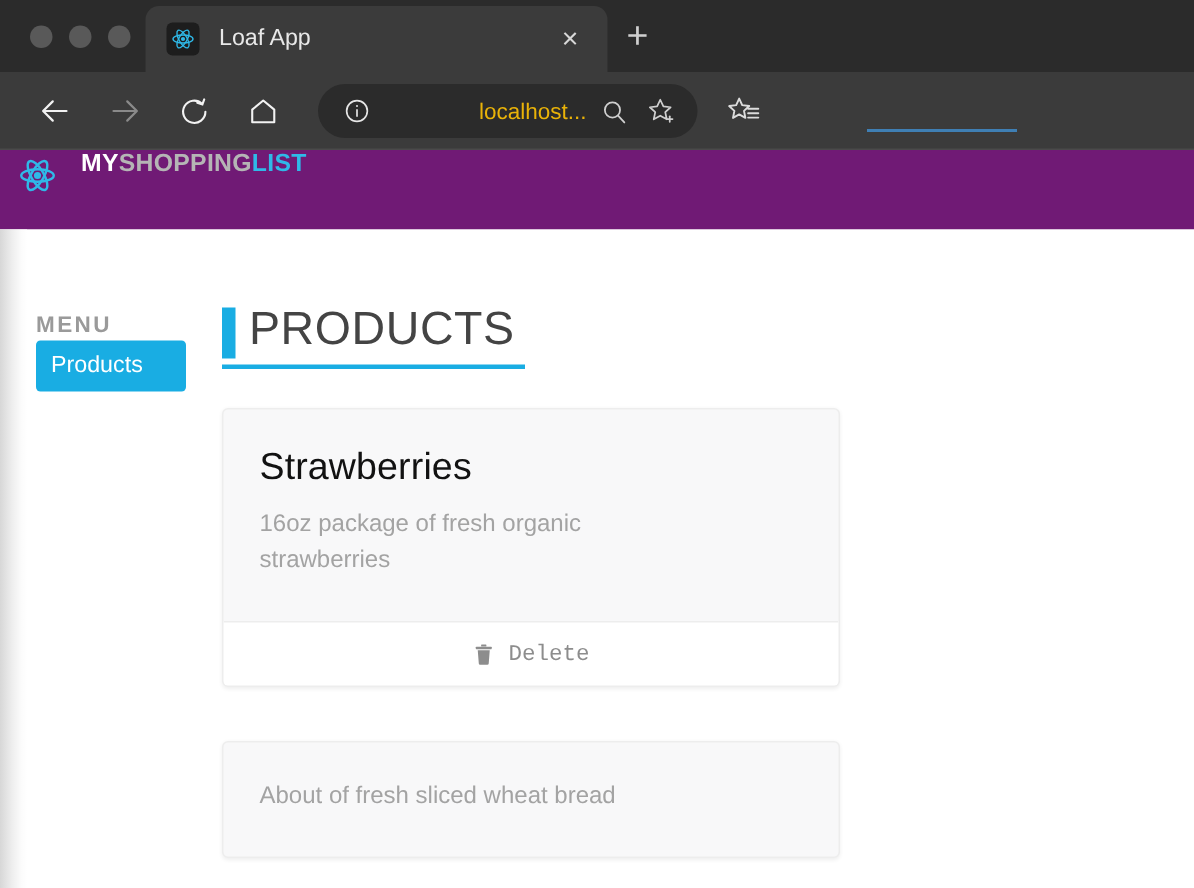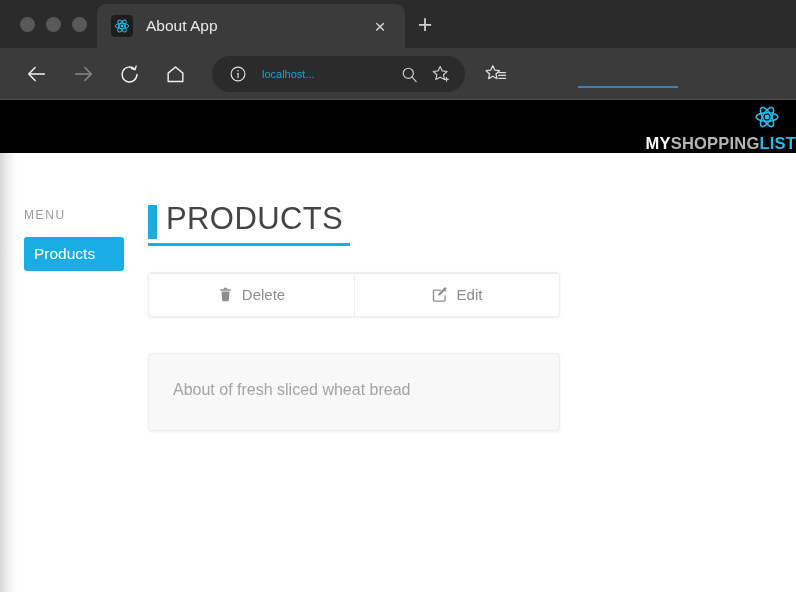--- a/index.html
+++ b/index.html
@@ -117,26 +117,27 @@
     height: 36px;
     width: 253px;
     background: #2b2b2b;
     border-radius: 18px;
     display: flex;
     align-items: center;
     padding: 0 10px 0 12px;
     gap: 4px;
   }
   .url-text {
-    color: #0ea5e9;
-    font-size: 11px;
+    color: #eab308;
+    font-size: 15px;
     flex: 1 1 auto;
     white-space: nowrap;
     overflow: hidden;
     margin-left: 6px;
+    text-align: right;
   }
   .url-icon {
     width: 28px; height: 28px;
     display: flex; align-items: center; justify-content: center;
     cursor: pointer; flex: 0 0 auto;
   }
   .toolbar-extra {
     margin-left: 16px;
     width: 30px; height: 30px;
     display: flex; align-items: center; justify-content: center;
@@ -160,25 +161,24 @@
   
   .page {
     position: relative;
     height: 492px;
     background: #ffffff;
     overflow: hidden;
   }
 
   .navbar {
     height: 53px;
-    background: #000000;
-    display: flex;
-    align-items: flex-end;
+    background: #701a75;
+    display: flex;
+    align-items: flex-start;
     padding: 0 0 0 8px;
-    flex-direction: column;
   }
   .navbar-logo {
     width: 34px; height: 34px;
     display: flex; align-items: center; justify-content: center;
     margin-right: 12px;
     flex: 0 0 auto;
   }
   .brand {
     font-size: 16.5px;
     font-weight: bold;
@@ -207,23 +207,24 @@
     padding-top: 0;
   }
 
   .sidebar {
     width: 148px;
     flex: 0 0 auto;
     padding: 55px 0 0 24px;
   }
   .menu-label {
     color: #9a9a9a;
-    font-size: 12px;
+    font-size: 15px;
     letter-spacing: 1.6px;
-    margin-bottom: 15px;
+    margin-bottom: 2px;
+    font-weight: bold;
   }
   .menu-item {
     display: block;
     font-size: 15.5px;
     padding: 8px 10px;
     border-radius: 3px;
     color: #2b2b2b;
     cursor: pointer;
     margin-bottom: 3px;
     width: 100px;
@@ -300,20 +301,21 @@
   .card-btn {
     flex: 1 1 50%;
     height: 42px;
     display: flex;
     align-items: center;
     justify-content: center;
     gap: 9px;
     color: #8d8d8d;
     font-size: 15px;
     cursor: pointer;
+    font-family: Liberation Mono, monospace;
   }
   .card-btn + .card-btn { border-left: 1px solid #ededed; }
   .card-btn svg { display: block; }
 </style>
 </head>
 <body>
 
 <div class="browser">
 
   <div class="tabstrip">
@@ -325,21 +327,21 @@
 
     <div class="tab">
       <span class="tab-favicon">
         <svg width="16" height="16" viewBox="0 0 24 24">
           <circle cx="12" cy="12" r="2.1" fill="#2fb9e8"></circle>
           <ellipse cx="12" cy="12" rx="10" ry="4" fill="none" stroke="#2fb9e8" stroke-width="1.4"></ellipse>
           <ellipse cx="12" cy="12" rx="10" ry="4" fill="none" stroke="#2fb9e8" stroke-width="1.4" transform="rotate(60 12 12)"></ellipse>
           <ellipse cx="12" cy="12" rx="10" ry="4" fill="none" stroke="#2fb9e8" stroke-width="1.4" transform="rotate(120 12 12)"></ellipse>
         </svg>
       </span>
-      <span class="tab-title">About App</span>
+      <span class="tab-title">Loaf App</span>
       <span class="tab-close">×</span>
     </div>
 
     <div class="new-tab">+</div>
   </div>
 
   <div class="toolbar">
     <div class="nav-btn">
       <svg width="22" height="22" viewBox="0 0 24 24" fill="none" stroke="#f2f2f2" stroke-width="1.6" stroke-linecap="round" stroke-linejoin="round">
         <line x1="20" y1="12" x2="4" y2="12"></line>
@@ -430,42 +432,35 @@
         <div class="main">
 
           <div class="page-title-wrap">
             <span class="title-bar-left"></span>
             <h1 class="page-title">PRODUCTS</h1>
             <span class="title-underline"></span>
           </div>
 
           
           <div class="card">
+            <div class="card-body">
+              <h2 class="card-title">Strawberries</h2>
+              <p class="card-desc">16oz package of fresh organic strawberries</p>
+            </div>
             <div class="card-footer">
               <div class="card-btn">
                 <span>
                   <svg width="15" height="15" viewBox="0 0 24 24" fill="#8d8d8d">
                     <rect x="3.5" y="3.4" width="17" height="2.6" rx="0.6"></rect>
                     <rect x="9.2" y="1" width="5.6" height="2.2" rx="0.6"></rect>
                     <path d="M5.6 7.2h12.8l-1.1 14.1a1.5 1.5 0 0 1-1.5 1.4H8.2a1.5 1.5 0 0 1-1.5-1.4z"></path>
                   </svg>
                 </span>
                 <span>Delete</span>
               </div>
-              <div class="card-btn">
-                <span>
-                  <svg width="16" height="16" viewBox="0 0 24 24" fill="none" stroke="#8d8d8d" stroke-width="2">
-                    <path d="M2.2 6.4a1.6 1.6 0 0 1 1.6-1.6h9.4"></path>
-                    <path d="M19.6 12.2v7.4a1.6 1.6 0 0 1-1.6 1.6H3.8a1.6 1.6 0 0 1-1.6-1.6V6.4"></path>
-                    <path d="M22.1 2.4 12.4 12.1l-3.4.9 1-3.4 9.6-9.6z" fill="#8d8d8d" stroke="none"></path>
-                    <path d="M17.6 2.5 21.5 6.4" stroke="#8d8d8d" stroke-width="1.6"></path>
-                  </svg>
-                </span>
-                <span>Edit</span>
-              </div>
             </div>
           </div>
 
           
           <div class="card">
             <div class="card-body">
               <p class="card-desc">About of fresh sliced wheat bread</p>
             </div>
 
           </div>

